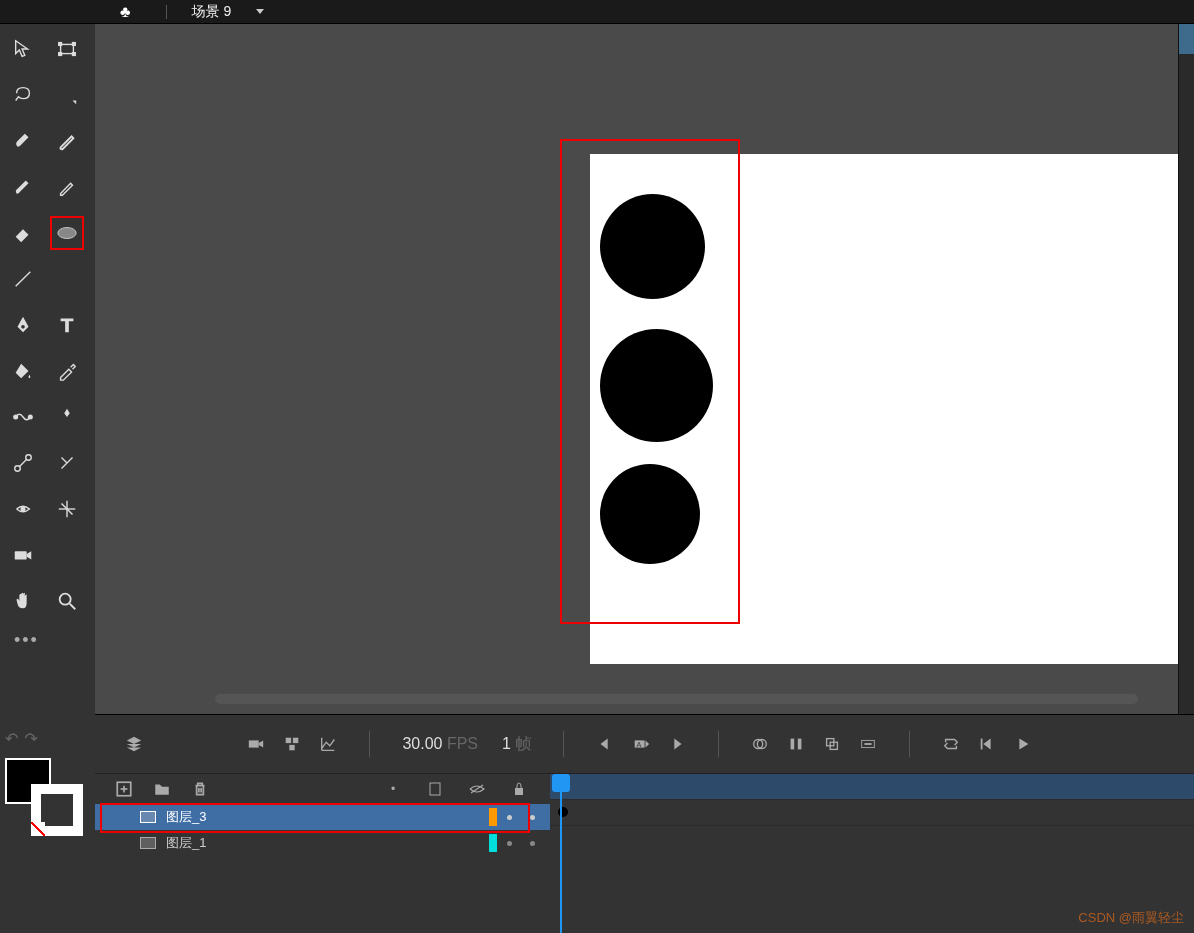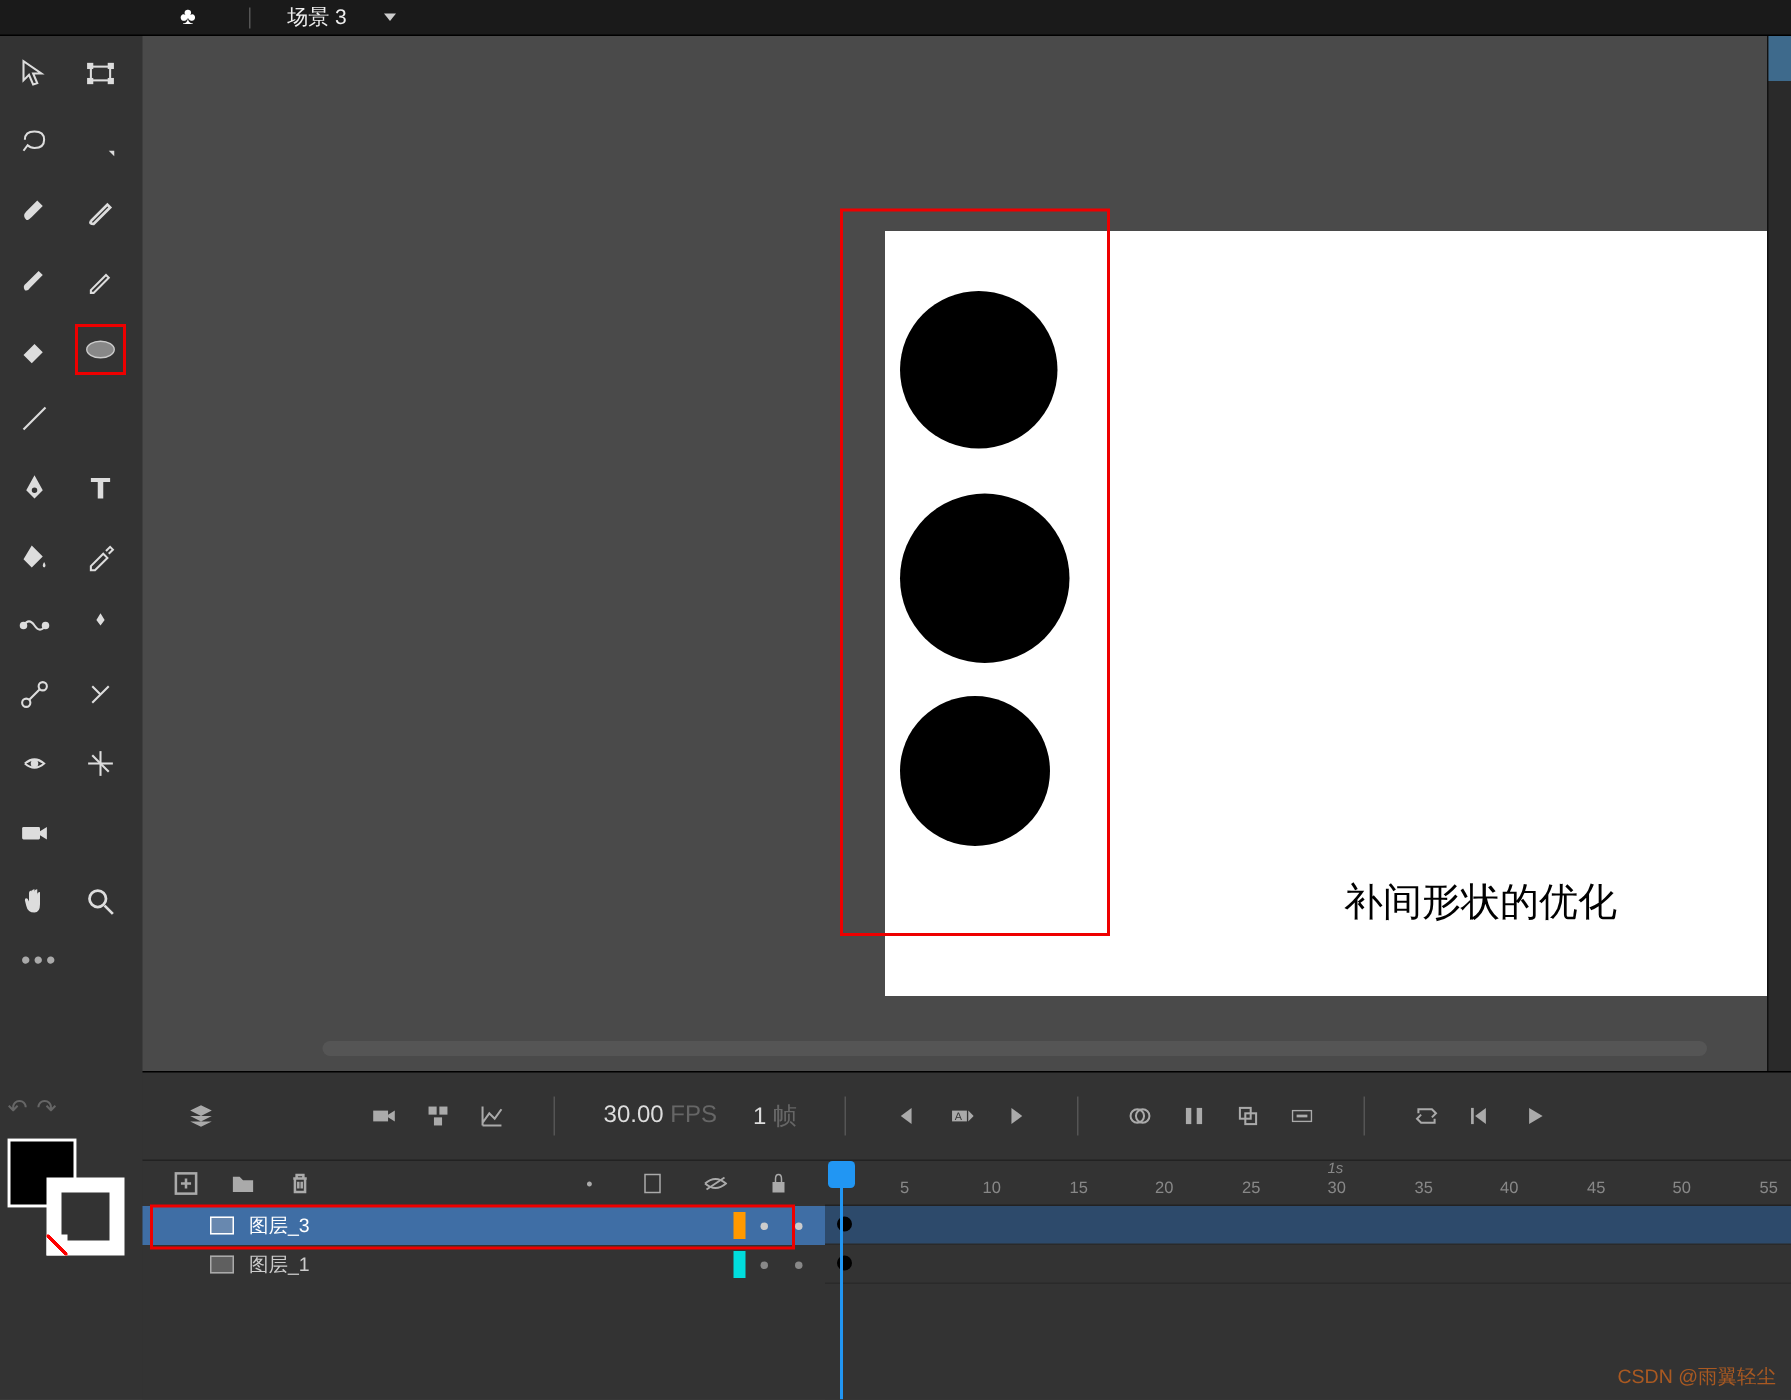--- a/index.html
+++ b/index.html
@@ -75,21 +75,21 @@
 .keyframe { position:absolute; left:8px; top:7px; width:10px; height:10px; background:#000; border-radius:50%;}
 .watermark { position:absolute; right:10px; bottom:6px; color:#f97316; font-size:13px; opacity:.6;}
 </style>
 </head>
 <body>
 
 <div class="top-bar">
   <div class="scene-sel">
     <span class="club">♣</span>
     <span class="divider"></span>
-    <span>场景 3</span>
+    <span>场景 9</span>
     <span class="arrow-down"></span>
   </div>
 </div>
 
 <div class="main">
   <div class="toolbar">
     <div class="tool-row">
       <div class="tool">
           <svg viewBox="0 0 24 24" fill="none" stroke="#ddd" stroke-width="1.5">
             <path d="M4 3 L4 17 L8 13 L11 20 L14 19 L11 12 L17 12 Z"></path>
@@ -249,21 +249,20 @@
         </div>
     </div>
     <div class="more-dots">•••</div>
   </div>
 
   <div class="stage-area">
     <div class="canvas">
       <div class="circle c1"></div>
       <div class="circle c2"></div>
       <div class="circle c3"></div>
-      <div class="canvas-text">补间形状的优化</div>
     </div>
     <div class="red-box1"></div>
     <div class="scrollbar-h"></div>
   </div>
 
   <div class="right-panel">
     <div class="right-indicator"></div>
   </div>
 </div>
 
@@ -432,36 +431,20 @@
           <div class="licon"></div>
           <div class="lname">图层_1</div>
           <div class="marker m-cyan"></div>
           <div class="dots">
               <div class="dot"></div>
               <div class="dot"></div>
             </div>
         </div>
       </div>
       <div class="ruler-area">
-        <div class="ruler">
-          <span class="tick-label-s" style="left:335px">1s</span>
-
-          <span class="tick" style="left:50px">5</span>
-          <span class="tick" style="left:105px">10</span>
-          <span class="tick" style="left:163px">15</span>
-          <span class="tick" style="left:220px">20</span>
-          <span class="tick" style="left:278px">25</span>
-          <span class="tick" style="left:335px">30</span>
-          <span class="tick" style="left:393px">35</span>
-          <span class="tick" style="left:450px">40</span>
-          <span class="tick" style="left:508px">45</span>
-          <span class="tick" style="left:565px">50</span>
-          <span class="tick" style="left:623px">55</span>
-
-        </div>
         <div class="frame-row sel">
             <div class="keyframe"></div>
           </div>
         <div class="frame-row">
             <div class="keyframe"></div>
           </div>
         <div class="playhead"></div>
       </div>
     </div>
   </div>

